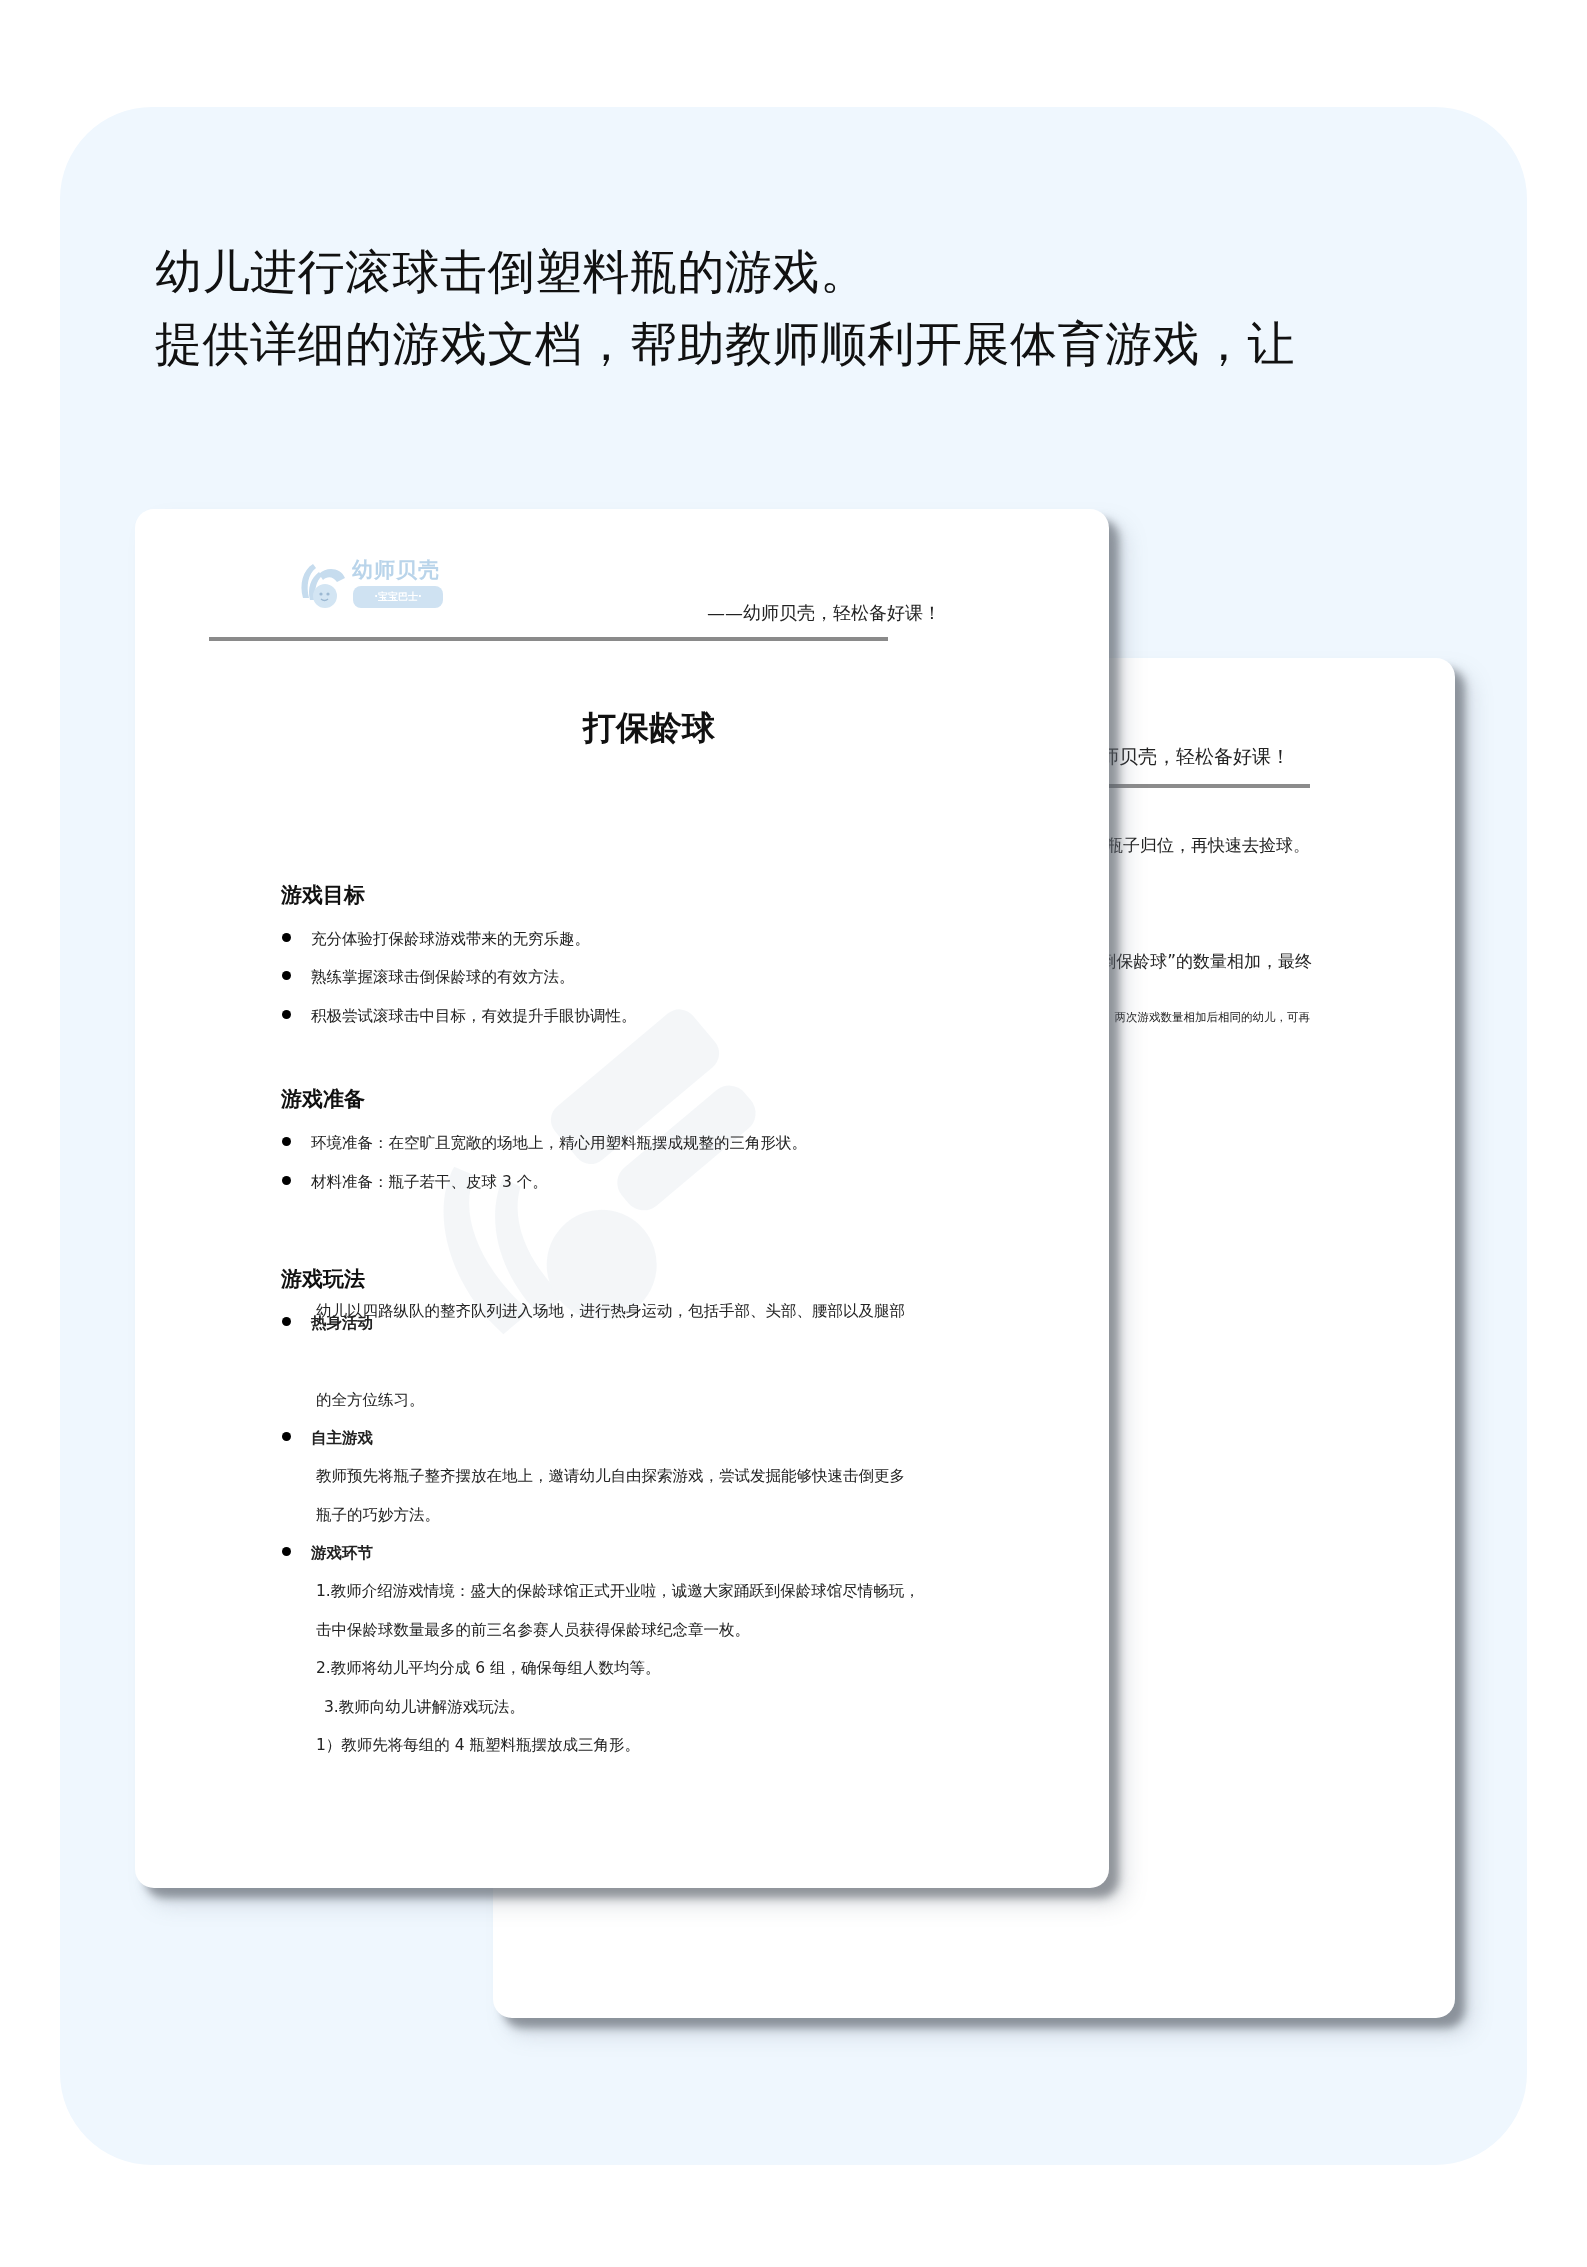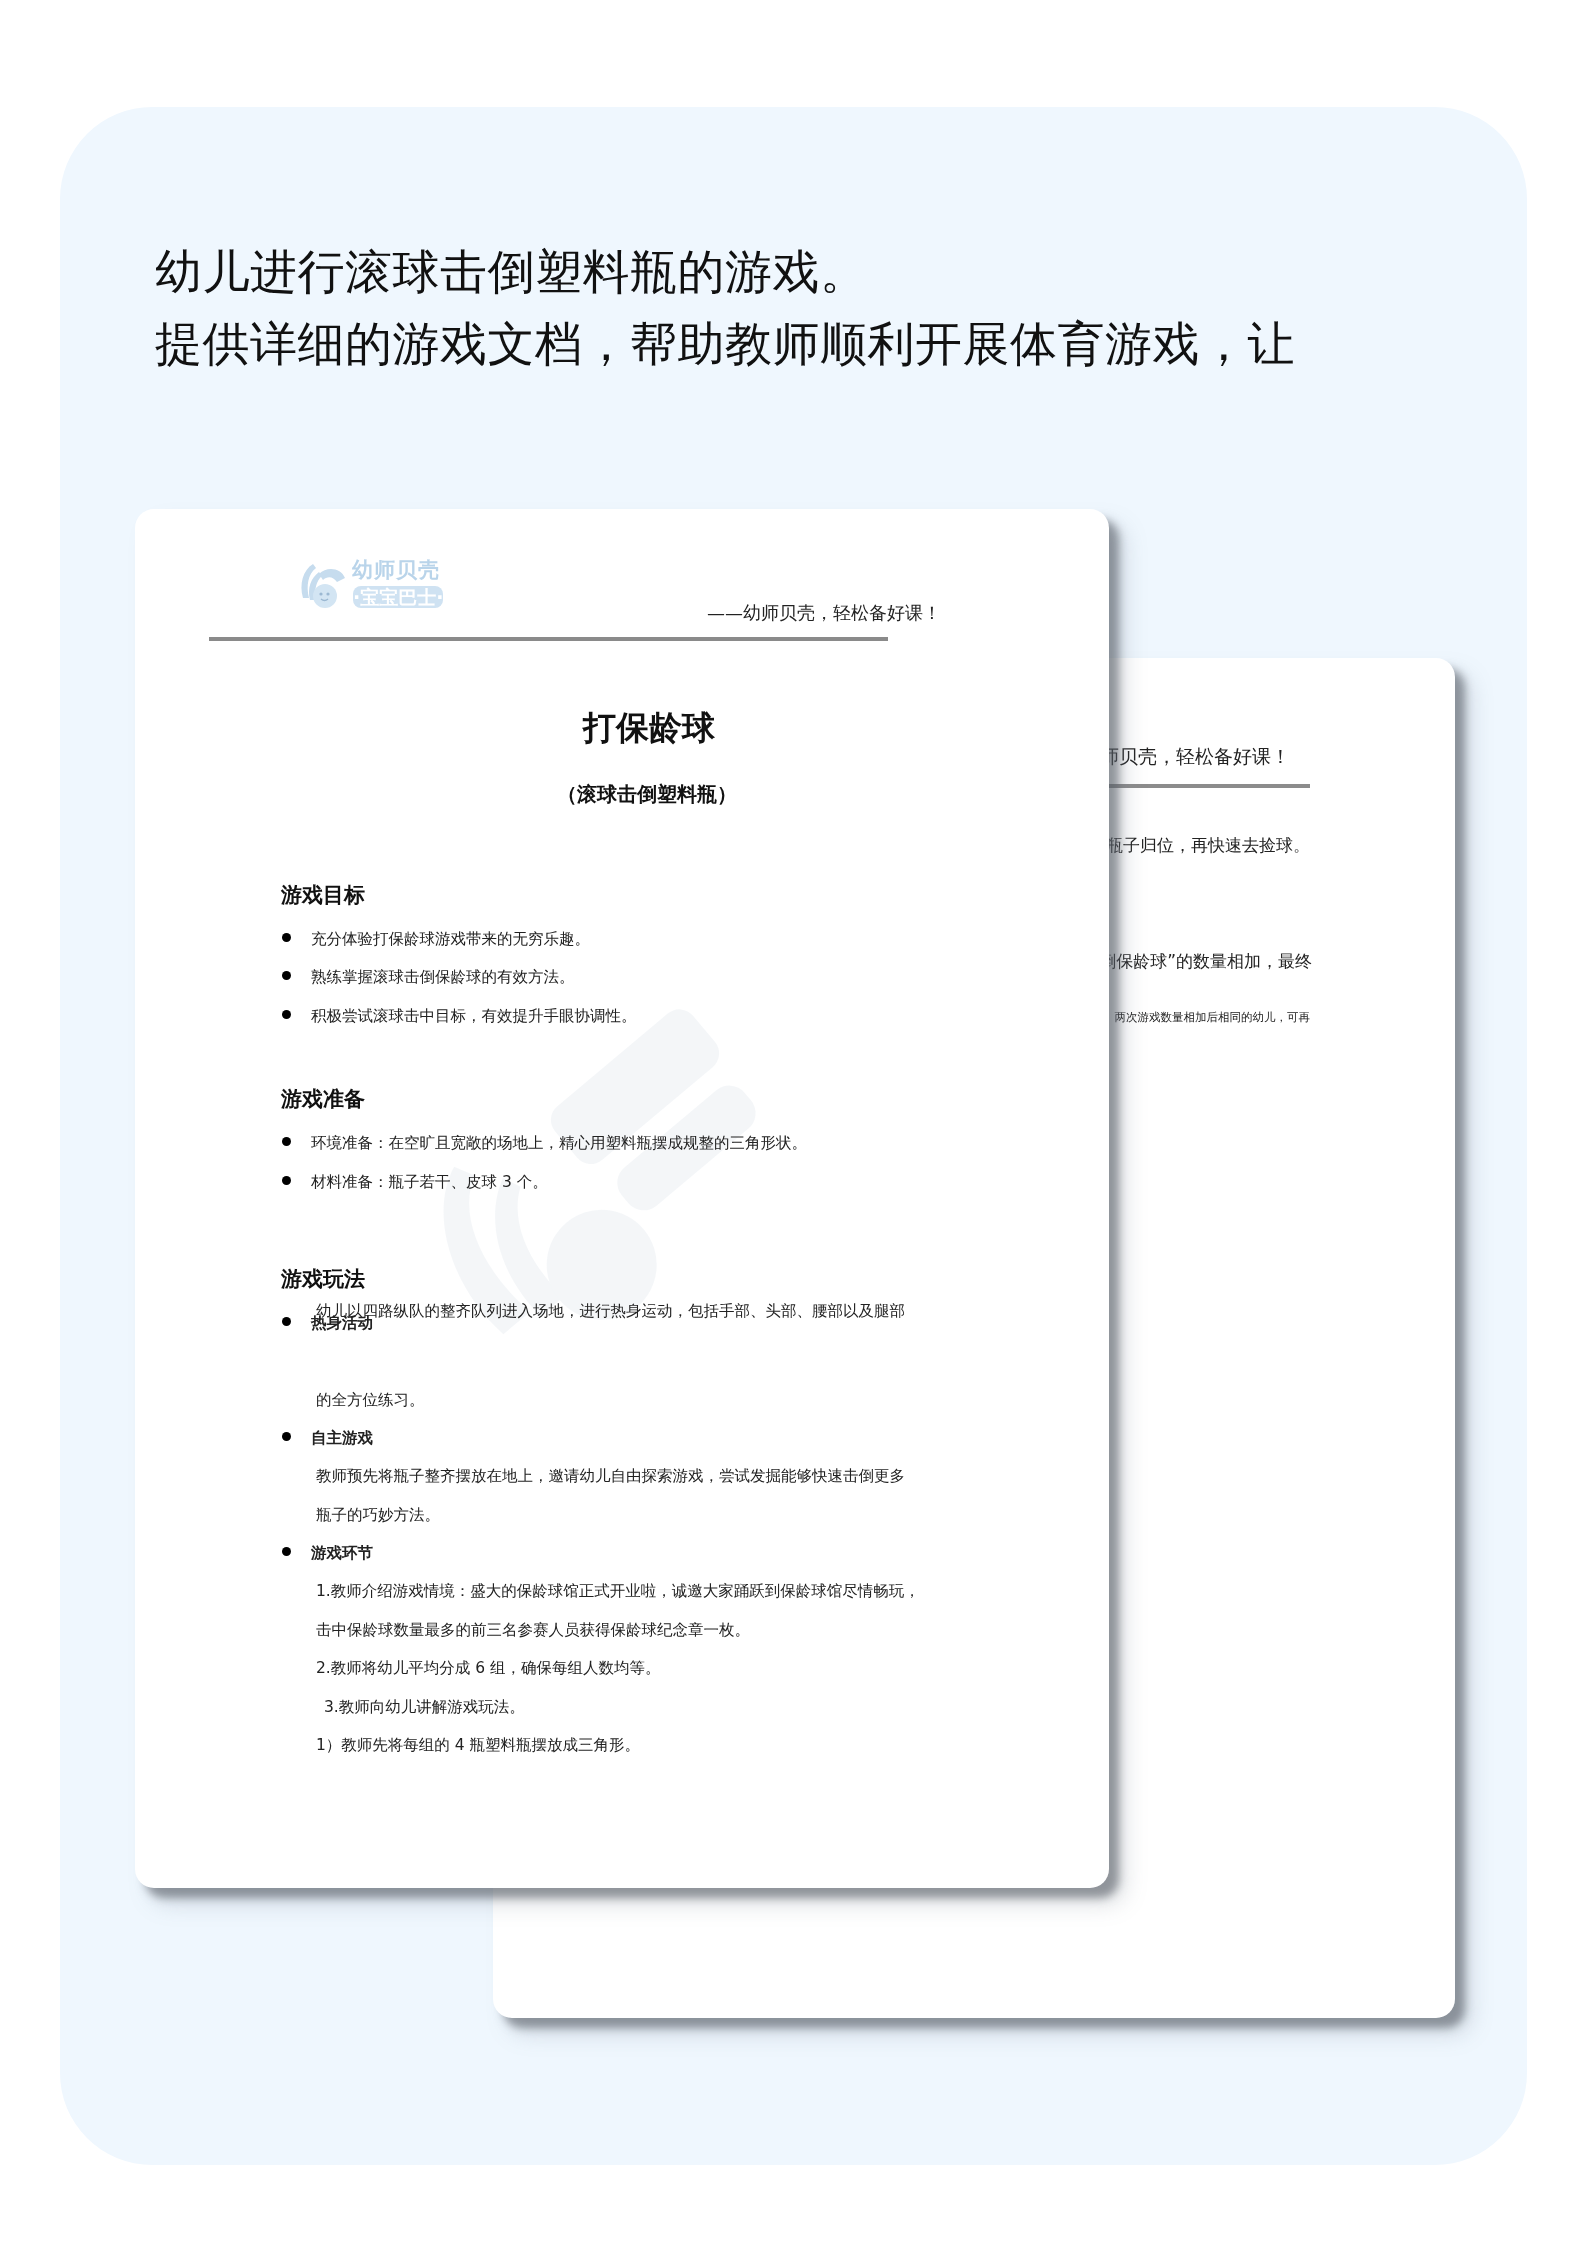--- a/index.html
+++ b/index.html
@@ -18,21 +18,21 @@
 
   
   .back-tagline { position: absolute; right: 165px; top: 744px; font-size: 19px; color: #222; white-space: nowrap; }
   .back-rule { position: absolute; left: 0; right: 145px; top: 784px; height: 4px; background: #8c8c8c; }
   .back-line { position: absolute; right: 0; white-space: nowrap; color: #222; }
 
   
   .logo { position: absolute; left: 162px; top: 47px; width: 170px; height: 60px; }
   .logo-shell { position: absolute; left: 0; top: 2px; width: 52px; height: 52px; }
   .logo-name { position: absolute; left: 55px; top: 0px; font-size: 21px; font-weight: bold; color: #b9d4ea; letter-spacing: 1px; white-space: nowrap; }
-  .logo-pill { position: absolute; left: 56px; top: 30px; width: 90px; height: 22px; border-radius: 8px; background: #cfe2f2; color: #ffffff; font-size: 19px; font-weight: bold; text-align: center; line-height: 22px; white-space: nowrap; }
+  .logo-pill { position: absolute; left: 56px; top: 30px; width: 90px; height: 22px; border-radius: 8px; background: #cfe2f2; color: #ffffff; font-size: 10px; font-weight: bold; text-align: center; line-height: 22px; white-space: nowrap; }
   .tagline { position: absolute; right: 168px; top: 92px; font-size: 18px; color: #222; white-space: nowrap; }
   .rule { position: absolute; left: 74px; width: 679px; top: 128px; height: 4px; background: #8a8a8a; }
   .title { position: absolute; left: 0; right: 0; top: 197px; text-align: center; font-size: 33px; font-weight: bold; color: #111; padding-left: 54px; }
   .subtitle { position: absolute; left: 0; right: 0; top: 272px; text-align: center; font-size: 20px; font-weight: bold; color: #111; padding-left: 50px; }
   .section-title { position: absolute; left: 146px; font-size: 21px; font-weight: bold; color: #111; }
   .bullet-row { position: absolute; left: 147px; font-size: 15.5px; color: #222; white-space: nowrap; }
   .bullet-dot { display: inline-block; width: 9px; height: 9px; border-radius: 50%; background: #000; margin-right: 20px; vertical-align: middle; position: relative; top: -2px; }
   .sub-head { font-weight: bold; font-family: Liberation Mono, monospace; }
   .para { position: absolute; left: 181px; font-size: 15.5px; color: #222; white-space: nowrap; }
   .watermark { position: absolute; left: 270px; top: 510px; width: 380px; height: 320px; transform: rotate(-40deg); opacity: 0.07; }
@@ -81,21 +81,20 @@
       <path d="M24 41 Q27.5 44 31 41" stroke="#9bb8d2" stroke-width="1.4" fill="none"></path>
     </svg>
     <div class="logo-name">幼师贝壳</div>
     <div class="logo-pill">·宝宝巴士·</div>
   </div>
 
   <div class="tagline">——幼师贝壳，轻松备好课！</div>
   <div class="rule"></div>
 
   <div class="title">打保龄球</div>
-  <div class="subtitle">（滚球击倒塑料瓶）</div>
 
   <div class="section-title" style="top:372px;text-align:right;">游戏目标</div>
   <div class="bullet-row" style="top:420px;">
     <span class="bullet-dot"></span><span>充分体验打保龄球游戏带来的无穷乐趣。</span>
   </div>
   <div class="bullet-row" style="top:458px;">
     <span class="bullet-dot"></span><span>熟练掌握滚球击倒保龄球的有效方法。</span>
   </div>
   <div class="bullet-row" style="top:497px;">
     <span class="bullet-dot"></span><span>积极尝试滚球击中目标，有效提升手眼协调性。</span>

